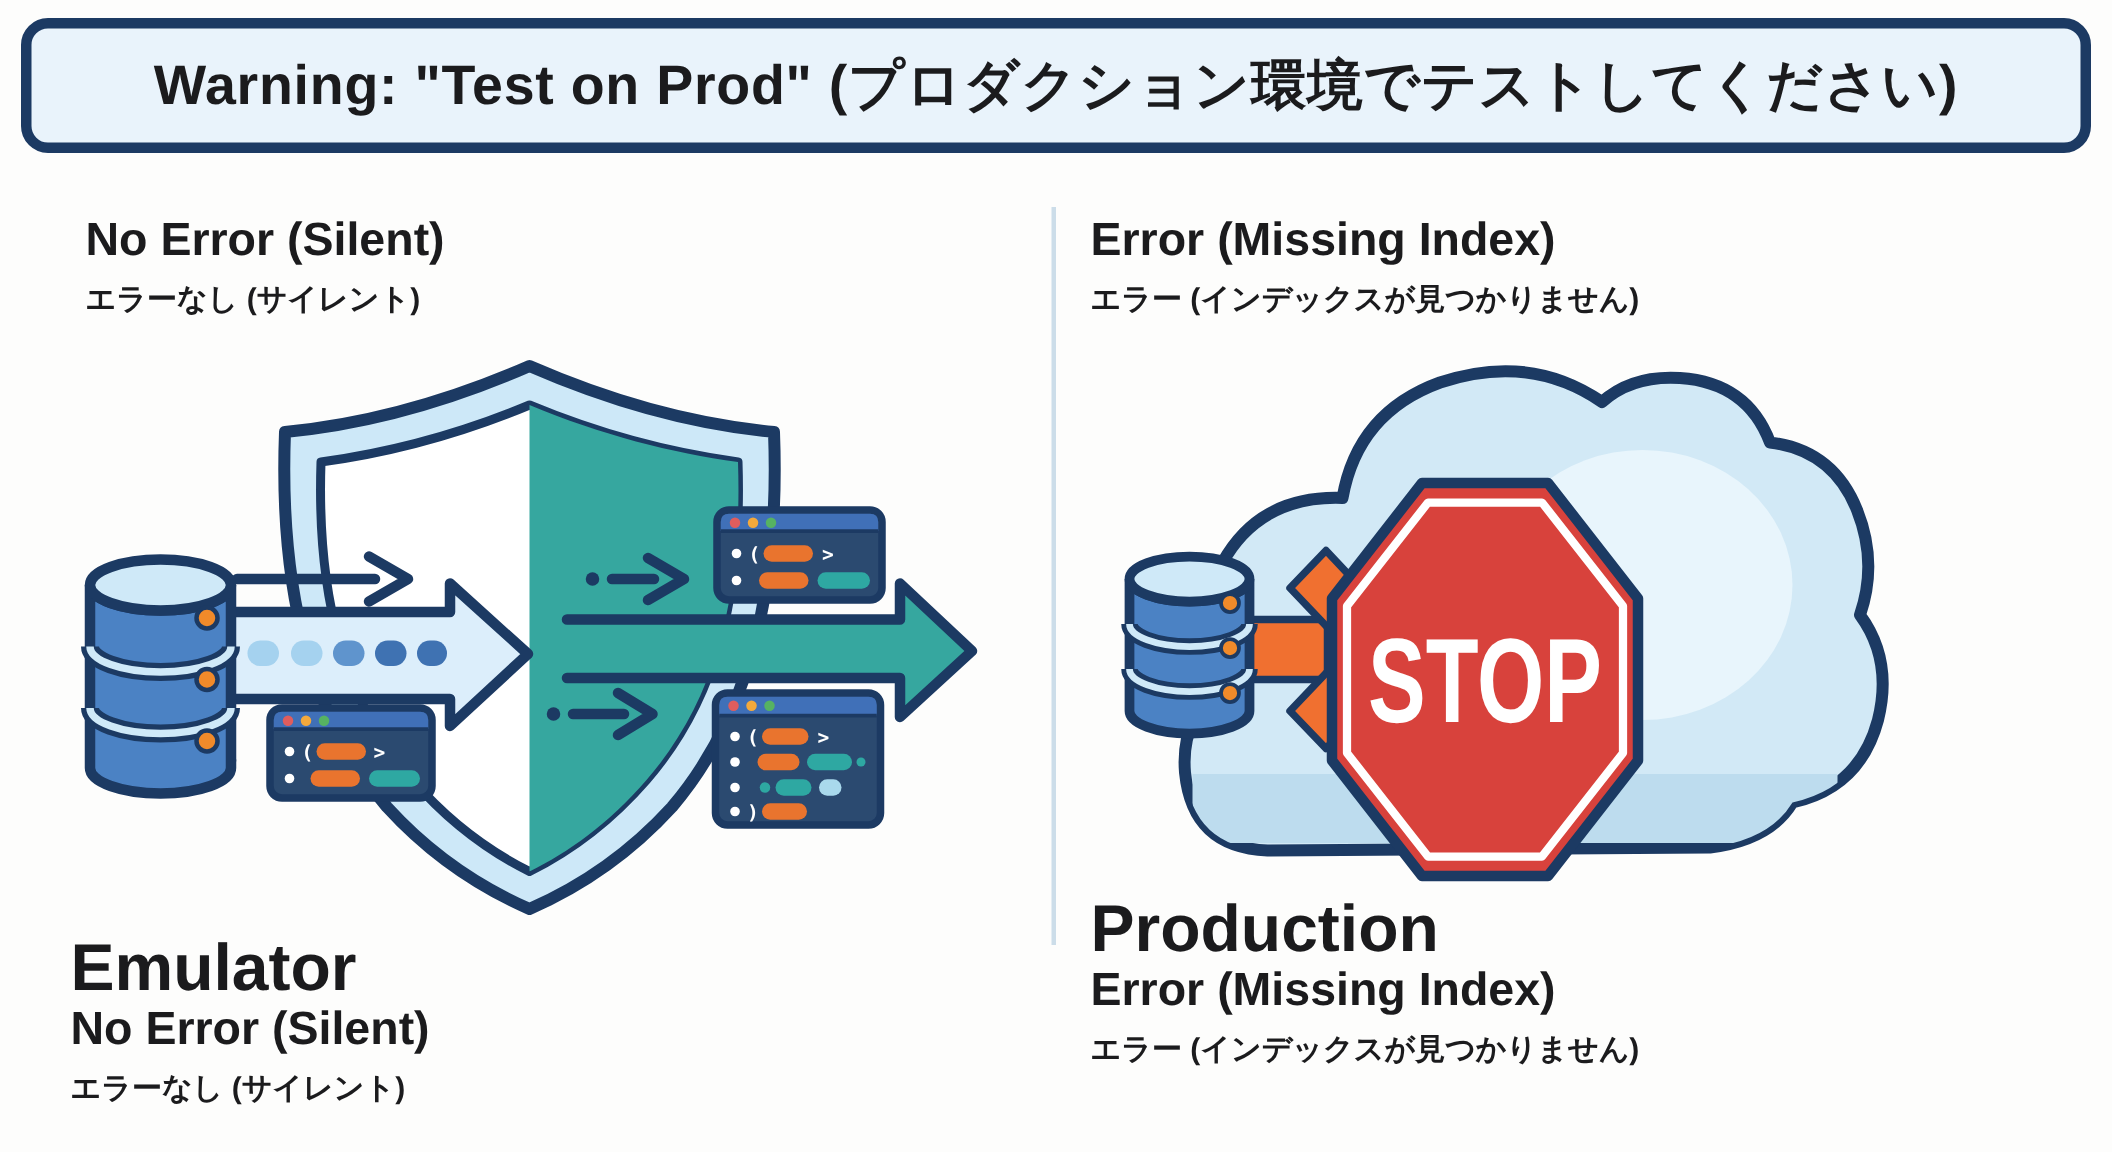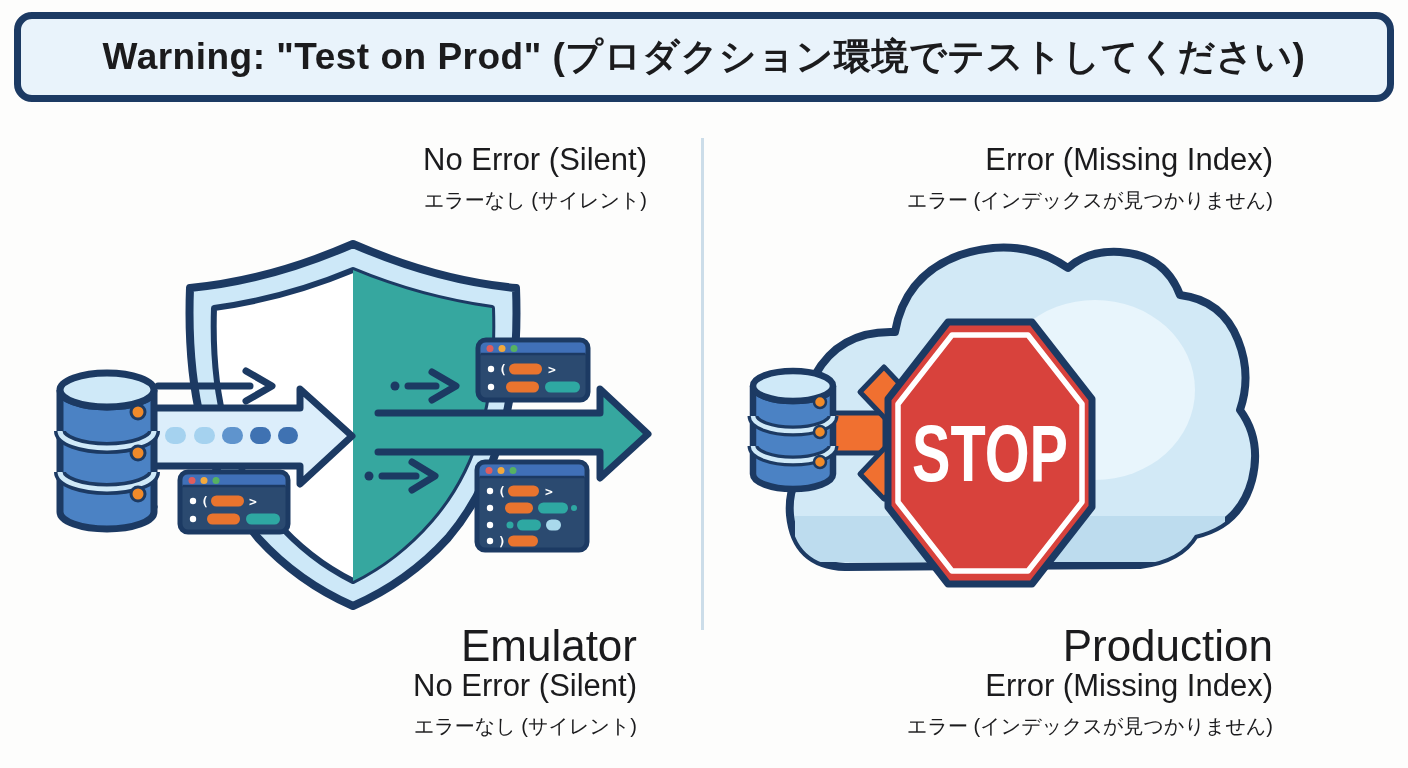--- a/index.html
+++ b/index.html
@@ -17,28 +17,28 @@
     background:var(--page_bg);
     font-family:"Liberation Sans","DejaVu Sans",sans-serif;color:var(--text);
   }
   .banner{
     position:absolute;left:14px;top:12px;width:1380px;height:90px;box-sizing:border-box;
     background:var(--banner_bg);border:7px solid var(--navy);border-radius:18px;
     display:flex;align-items:center;justify-content:center;
   }
   .banner-text{font-size:37px;font-weight:700;white-space:nowrap;letter-spacing:.5px;}
   .divider{position:absolute;left:701px;top:138px;width:3px;height:492px;background:var(--divider);}
-  .caption{position:absolute;text-align:right;font-weight:400;line-height:40px;}
+  .caption{position:absolute;text-align:left;font-weight:700;line-height:40px;}
   .cap-line-en{font-size:31px;}
   .cap-line-jp{font-size:20px;}
   .cap-line-title{font-size:44px;}
   .cap-top-left{left:57px;top:140px;width:590px;}
   .cap-top-right{left:727px;top:140px;width:546px;}
   .cap-bot-left{left:47px;top:626px;width:590px;}
-  .cap-bot-right{left:727px;top:626px;width:546px;}
+  .cap-bot-right{left:727px;top:600px;width:546px;}
   .illus{position:absolute;}
   .illus-left{left:30px;top:233px;}
   .illus-right{left:725px;top:238px;}
   svg text.codeglyph{font-family:"DejaVu Sans Mono","Liberation Mono",monospace;font-weight:700;font-size:13px;fill:var(--white);}
   svg text.stoptext{font-family:"Liberation Sans","DejaVu Sans",sans-serif;font-weight:700;font-size:80px;fill:var(--white);}
 </style>
 </head>
 <body>
 
 <div class="banner">

